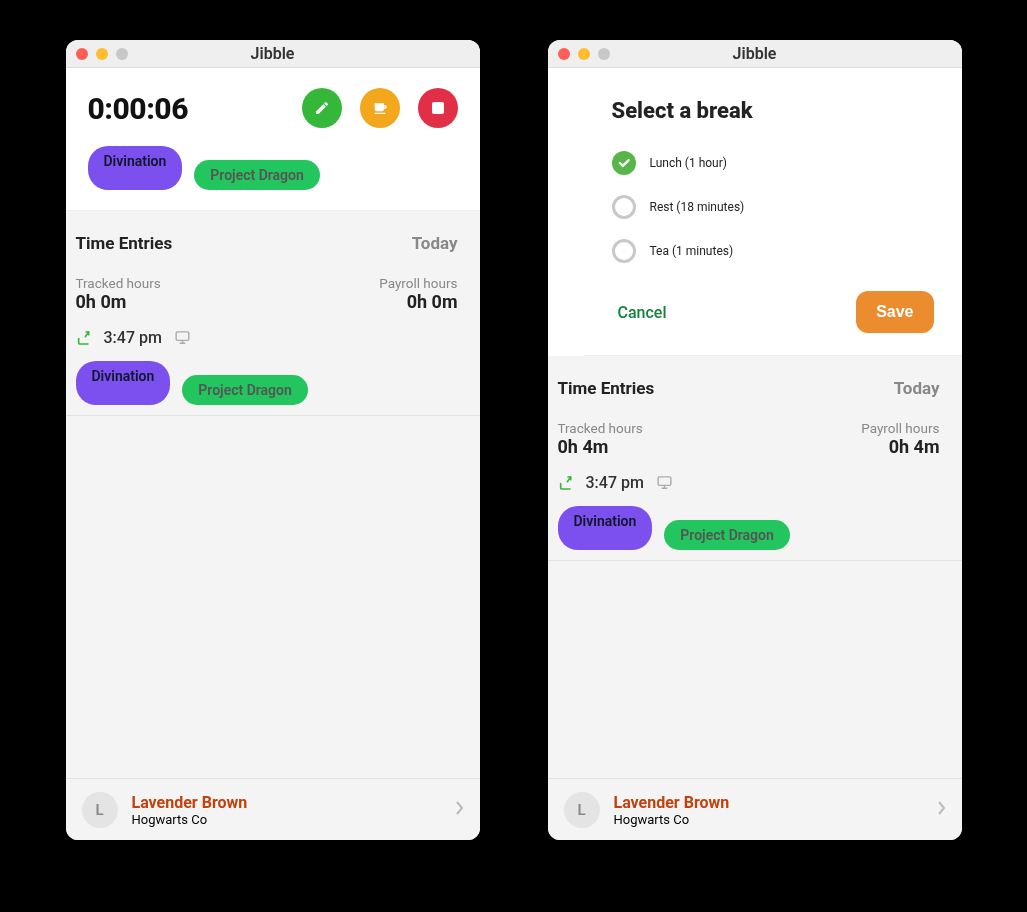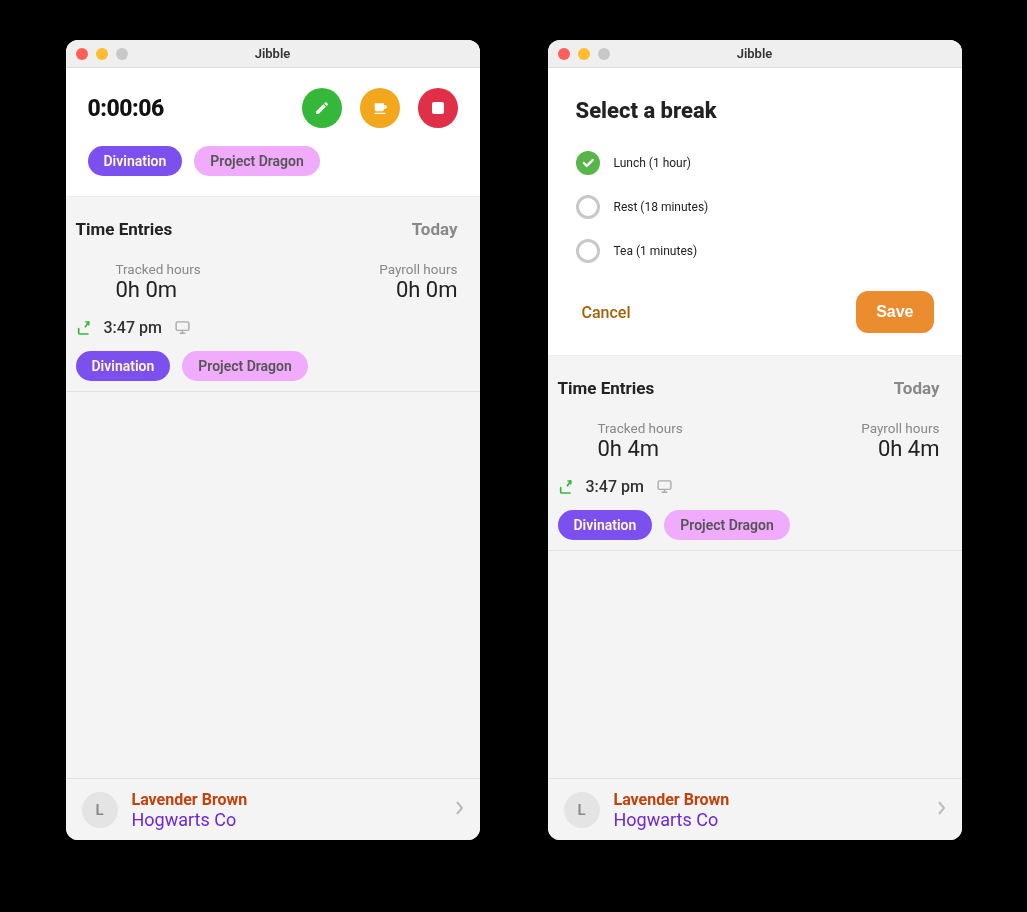--- a/index.html
+++ b/index.html
@@ -39,37 +39,37 @@
     left: 10px;
     display: flex;
     gap: 8px;
   }
   .dot { width: 12px; height: 12px; border-radius: 50%; }
   .dot.red { background: #ff5f57; }
   .dot.yellow { background: #febc2e; }
   .dot.green { background: #c8c8c8; } 
   .title {
     margin: 0 auto;
-    font-size: 13px;
+    font-size: 16px;
     font-weight: 600;
     color: #333;
   }
   .top-panel {
     background: #fff;
     padding: 20px 22px 20px 22px;
     border-bottom: 1px solid #eee;
   }
   .timer-row {
     display: flex;
     align-items: center;
     justify-content: space-between;
     margin-bottom: 18px;
   }
   .timer {
-    font-size: 23px;
+    font-size: 30px;
     font-weight: 800;
     color: #111;
     letter-spacing: -0.5px;
   }
   .circle-buttons {
     display: flex;
     gap: 18px;
   }
   .circle-btn {
     width: 40px; height: 40px;
@@ -85,52 +85,51 @@
   .pill-row {
     display: flex;
     gap: 12px;
   }
   .pill {
     padding: 7px 16px;
     border-radius: 20px;
     font-size: 14px;
     font-weight: 600;
   }
-  .pill.purple { background: #7b50ef; color: #fef9c3; }
-  .pill.gray { background: #f0abfc; color: #555; }
+  .pill.purple { background: #7b50ef; color: #0f172a; }
+  .pill.gray { background: #22c55e; color: #555; margin-top: 14px; }
   .entries {
     background: #f4f4f4;
     flex: 1;
     padding: 22px 22px 0 10px;
     overflow: hidden;
   }
   .entries-header {
     display: flex;
     justify-content: space-between;
     font-size: 17px;
     font-weight: 700;
     color: #222;
     margin-bottom: 22px;
   }
   .entries-header .today { color: #888; }
   .metrics {
     display: flex;
     justify-content: space-between;
     margin-bottom: 12px;
-    margin-left: 40px;
   }
   .metric-left { text-align: left; }
   .metric-right { text-align: right; }
   .metric-label {
     font-size: 13.5px;
     color: #888;
   }
   .metric-value {
-    font-size: 22px;
-    font-weight: 400;
+    font-size: 18px;
+    font-weight: 700;
     color: #222;
   }
   .entry-line {
     display: flex;
     align-items: center;
     gap: 12px;
     font-size: 16px;
     color: #333;
     padding: 4px 0 14px 0;
   }
@@ -155,28 +154,29 @@
     width: 36px; height: 36px;
     border-radius: 50%;
     background: #e4e4e4;
     color: #888;
     font-size: 15px;
     font-weight: 600;
     display: flex; align-items: center; justify-content: center;
   }
   .userinfo { flex: 1; }
   .username { font-size: 16px; font-weight: 700; color: #c2410c; }
-  .company  { font-size: 18px; color: #6d28d9; }
+  .company  { font-size: 13px; color: #000000; }
   .chevron  { color: #bbb; }
 
   
   .break-panel {
     background: #fff;
     padding: 30px 28px 22px 28px;
     border-bottom: 1px solid #eee;
+    margin-left: 36px;
   }
   .break-title {
     font-size: 22px;
     font-weight: 800;
     color: #222;
     margin: 0 0 18px 0;
   }
   .break-option {
     display: flex;
     align-items: center;
@@ -197,21 +197,21 @@
   }
   .radio.checked svg { color: #fff; }
   .option-label { font-size: 12px; color: #222; }
   .break-actions {
     display: flex;
     justify-content: space-between;
     align-items: center;
     margin-top: 18px;
   }
   .cancel-link {
-    color: #a16207;
+    color: #15803d;
     font-size: 16px;
     font-weight: 500;
     cursor: pointer;
     padding-left: 6px;
   }
   .save-btn {
     background: #eb8d2f;
     border-radius: 12px;
     color: #fff;
     font-size: 16px;

